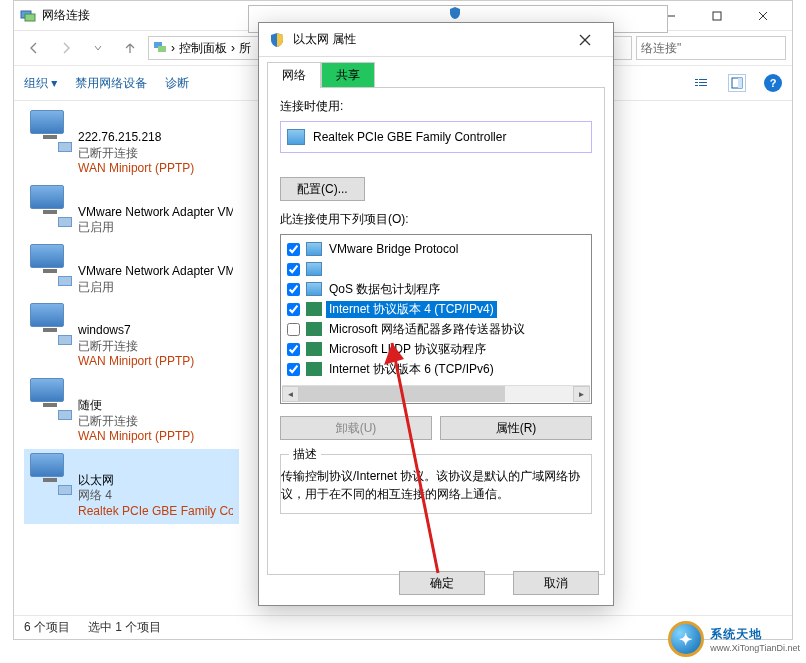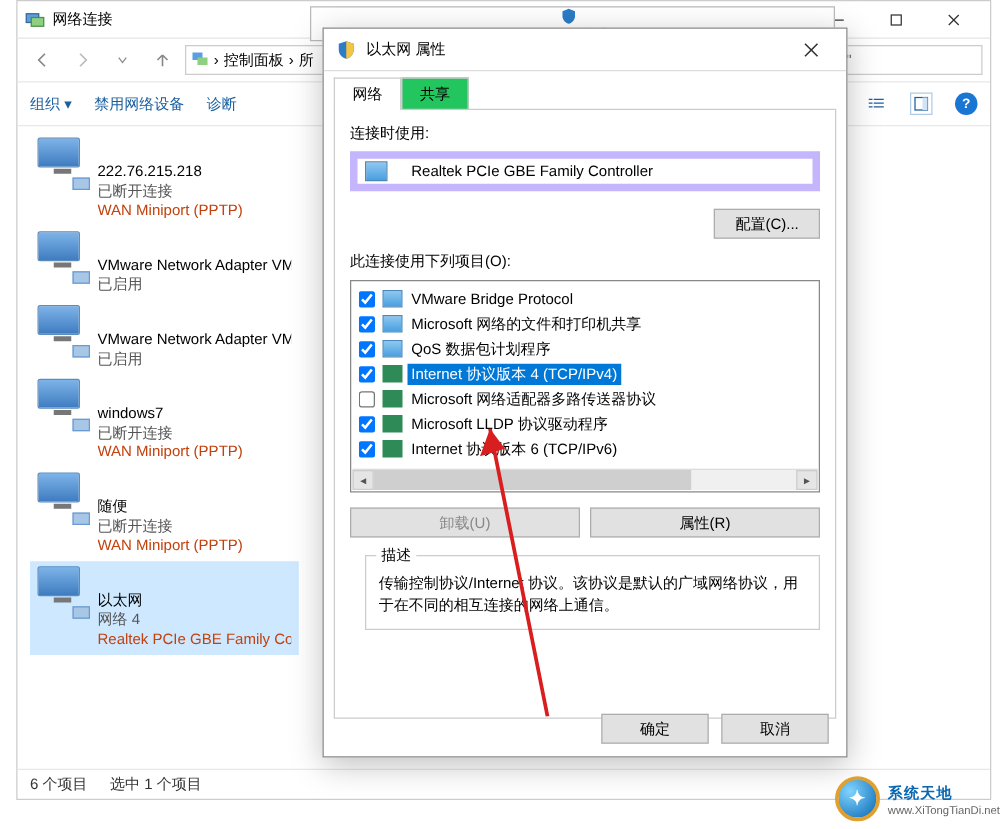--- a/index.html
+++ b/index.html
@@ -32,60 +32,60 @@
 .conn-item .cicon .base { width: 14px; height: 4px; background:#777; margin: 1px auto 0; }
 .conn-item .cicon .plug { position:absolute; right:-2px; bottom:-2px; width:14px; height:10px; background:#a8c6e6; border:1px solid #6a9bd0; }
 .conn-item .ct { display: flex; flex-direction: column; line-height: 1.3; overflow: hidden; white-space: nowrap; margin-top: 20px; }
 .conn-item .name { color: #000; }
 .conn-item .status { color: #555; }
 .conn-item .driver { color: #c2410c; }
 
 .bg-status { position: absolute; left: 0; bottom: 0; right: 0; height: 24px; display: flex; align-items: center; padding: 0 10px; gap: 18px; border-top: 1px solid #e8e8e8; color: #333; }
 
 
-.dlg { position: absolute; left: 258px; top: 22px; width: 420px; height: 584px; background: #fff; border: 1px solid #888; box-shadow: 0 6px 24px rgba(0,0,0,0.25); }
+.dlg { position: absolute; left: 258px; top: 22px; width: 356px; height: 584px; background: #fff; border: 1px solid #888; box-shadow: 0 6px 24px rgba(0,0,0,0.25); }
 .dlg-titlebar { height: 34px; display: flex; align-items: center; padding: 0 10px; border-bottom:1px solid #ddd; }
 .dlg-titlebar .icon { width: 16px; height: 16px; margin-right: 8px; }
 .dlg-titlebar .t { flex: 1; font-size: 12px; }
 .dlg-titlebar .close { width: 36px; height: 28px; display: flex; align-items: center; justify-content: center; }
 
 .dlg-tabs { display: flex; margin: 4px 8px 0; }
 .dlg-tab { padding: 4px 14px; border: 1px solid #ccc; border-bottom: none; background: #22c55e; position: relative; top: 1px; }
 .dlg-tab.active { background: #fff; z-index: 2; }
 .dlg-body { margin: 0 8px 8px; border: 1px solid #ccc; padding: 10px 12px 12px; height: 488px; position: relative; }
 
 .lbl { margin-bottom: 6px; }
-.adapter-box { border: 6px solid #c4b5fd; height: 32px; display: flex; align-items: center; padding: 0 6px; gap: 19px; margin-bottom: 14px; }
+.adapter-box { border: 1px solid #c4b5fd; height: 32px; display: flex; align-items: center; padding: 0 6px; gap: 8px; margin-bottom: 24px; }
 .adapter-box .aicon { width: 18px; height: 16px; background: linear-gradient(#8ec8f0,#4a9fe0); border:1px solid #4a88bb; }
 
-.cfg-row { display: flex; justify-content: flex-end; margin-bottom: 10px; }
+.cfg-row { display: flex; justify-content: flex-start; margin-bottom: 10px; }
 .btn { height: 24px; padding: 0 16px; background: #e1e1e1; border: 1px solid #adadad; display: flex; align-items: center; justify-content: center; }
 
 .complist { border: 1px solid #888; height: 170px; padding: 4px 2px; overflow: hidden; position: relative; }
 .complist .row { display: flex; align-items: center; height: 20px; gap: 4px; padding: 0 2px; }
 .complist .row input[type=checkbox] { margin: 0 2px; }
 .complist .row .ricon { width: 16px; height: 14px; display:inline-block; }
 .complist .row .ricon.net { background: linear-gradient(#8ec8f0,#4a9fe0); border:1px solid #4a88bb; }
 .complist .row .ricon.grn { background: #2e8b57; }
 .complist .row .txt { white-space: nowrap; padding: 0 3px; }
 .complist .row.sel .txt { background: #0078d7; color: #fff; }
 .complist .hscroll { position:absolute; left:1px; right:1px; bottom:1px; height:17px; background:#f0f0f0; border-top:1px solid #ddd; display:flex; }
 .complist .hscroll .arr { width:17px; height:100%; background:#e5e5e5; border:1px solid #ccc; display:flex;align-items:center;justify-content:center; font-size:8px; color:#555;}
 .complist .hscroll .track { flex:1; position:relative; }
 .complist .hscroll .thumb { position:absolute; left:0; top:0; height:100%; width:75%; background:#cfcfcf; }
 
 .btnrow3 { display: flex; gap: 8px; margin-top: 12px; }
 .btnrow3 .btn { flex: 1; }
 .btn.disabled { color: #888; }
 
-.desc-group { margin-top: 14px; border: 1px solid #ccc; padding: 12px 10px 10px; position: relative; margin-left: 12px; }
+.desc-group { margin-top: 14px; border: 1px solid #ccc; padding: 12px 0 10px; position: relative; }
 .desc-group .legend { position: absolute; top: -9px; left: 8px; background: #fff; padding: 0 4px; }
 .desc-group .desctext { line-height: 1.5; }
 
-.dlg-footer { position: absolute; right: 14px; bottom: 10px; display: flex; gap: 10px; }
+.dlg-footer { position: absolute; right: 14px; bottom: 10px; display: flex; gap: 28px; }
 .dlg-footer .btn { width: 86px; }
 
 
 .behind-dlg { position:absolute; left:248px; top:5px; width:420px; height:28px; border:1px solid #bbb; background:#fff; display:flex; align-items:center; padding:0 8px; color:#666;flex-direction:column; }
 .behind-dlg .icon { width:14px;height:14px;margin-right:6px; }
 
 
 .arrow { position: absolute; left: 370px; top: 323px; pointer-events: none; }
 
 
@@ -302,21 +302,20 @@
     <div class="complist">
       <div id="comp-container">
           <div class="row">
             <input type="checkbox" checked="" style="">
     <span class="ricon net"></span>
     <span class="txt">VMware Bridge Protocol</span>
           </div>
           <div class="row">
             <input type="checkbox" checked="" style="">
     <span class="ricon net"></span>
-    <span class="txt">Microsoft 网络的文件和打印机共享</span>
           </div>
           <div class="row">
             <input type="checkbox" checked="" style="">
     <span class="ricon net"></span>
     <span class="txt">QoS 数据包计划程序</span>
           </div>
           <div class="row sel">
             <input type="checkbox" checked="" style="">
     <span class="ricon grn"></span>
     <span class="txt">Internet 协议版本 4 (TCP/IPv4)</span>

